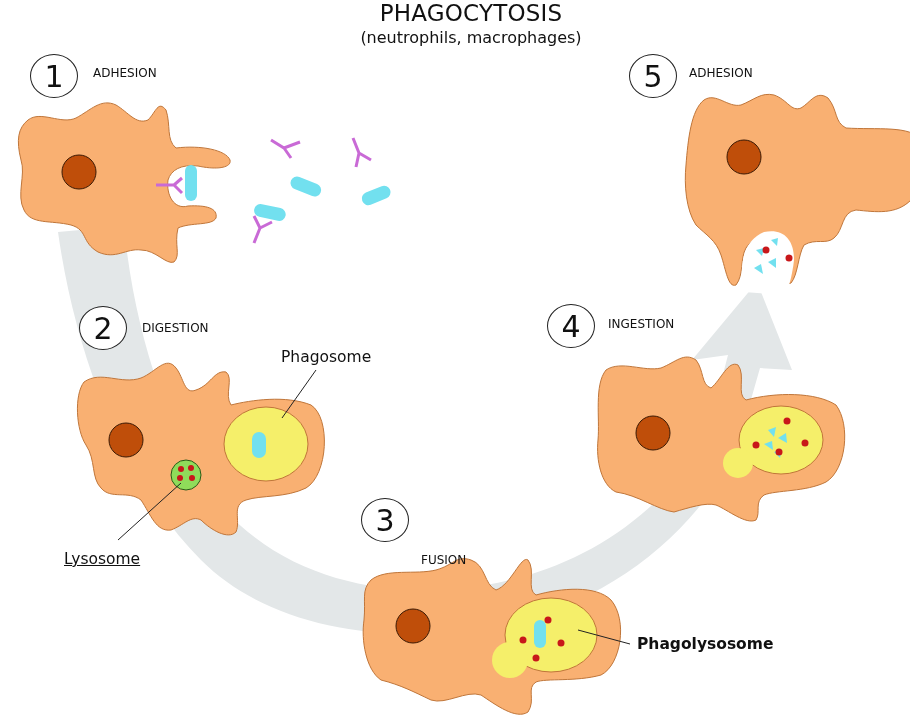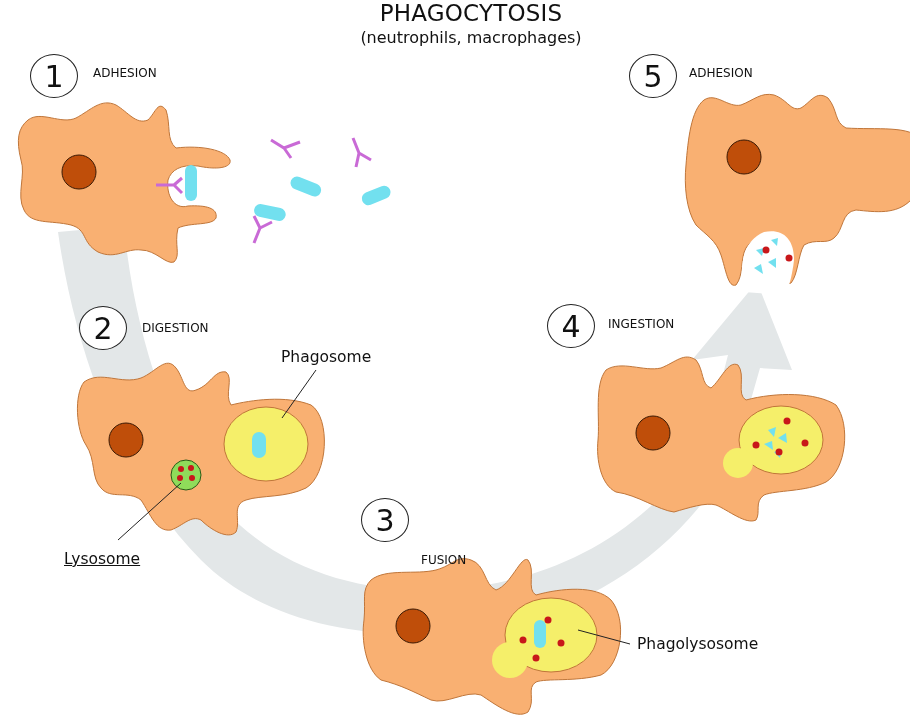--- a/index.html
+++ b/index.html
@@ -137,14 +137,14 @@
   <div class="step-label" style="left:405px;top:514px;margin-top:39px;">FUSION</div>
 
   <div class="step-num" style="left:531px;top:304px;">4</div>
   <div class="step-label" style="left:592px;top:317px;">INGESTION</div>
 
   <div class="step-num" style="left:613px;top:54px;">5</div>
   <div class="step-label" style="left:673px;top:66px;">ADHESION</div>
 
   <div class="callout" style="left:265px;top:348px;">Phagosome</div>
   <div class="callout" style="left:48px;top:550px;text-decoration:underline;">Lysosome</div>
-  <div class="callout" style="left:621px;top:635px;">Phagolysosome</div>
+  <div class="callout" style="left:621px;top:635px;font-weight:bold;">Phagolysosome</div>
 </div>
 
 </body></html>

